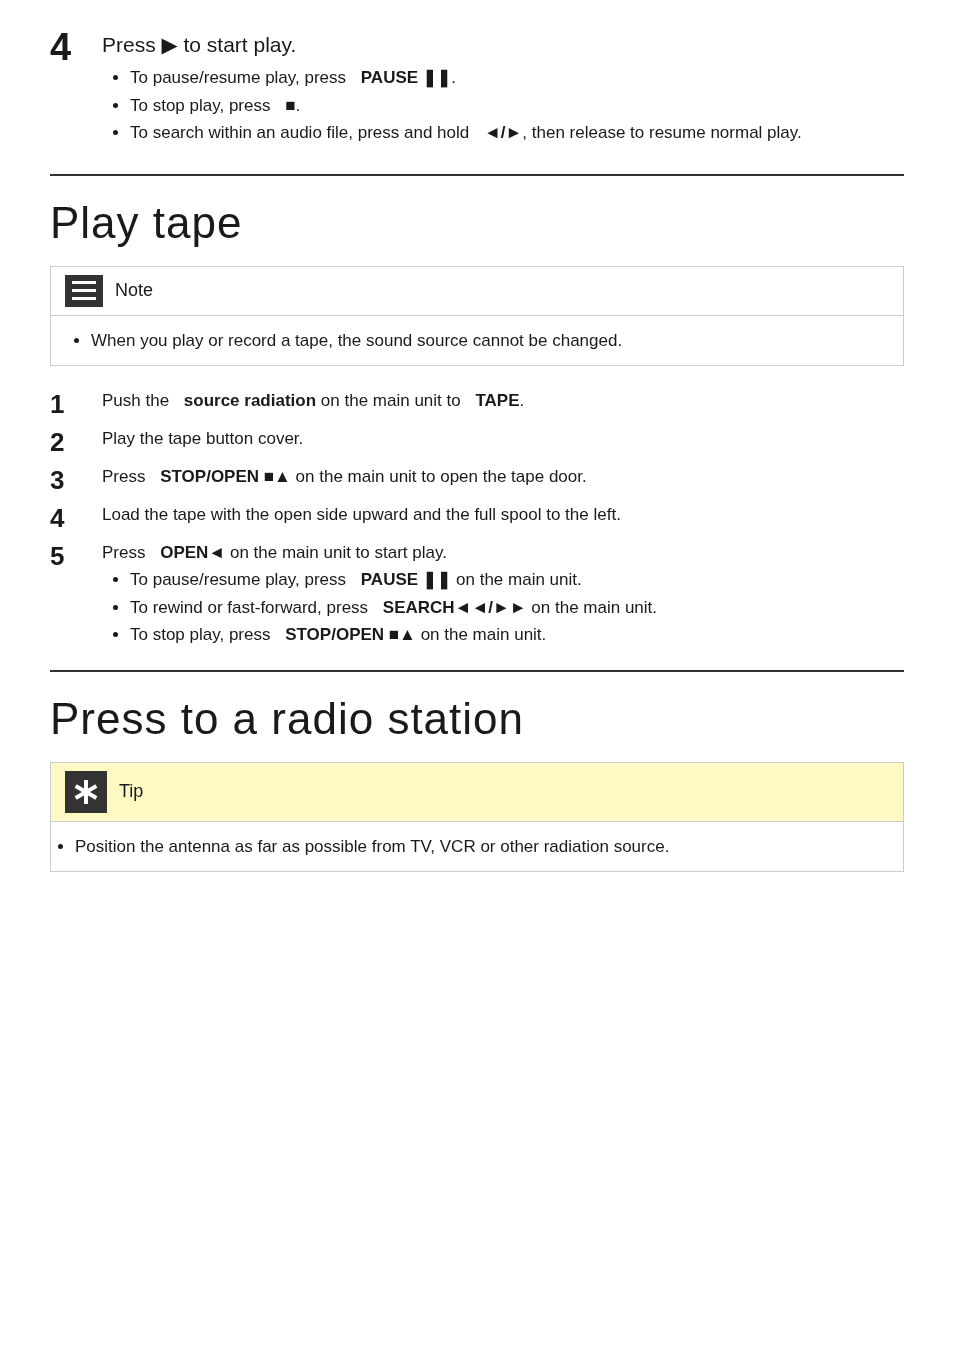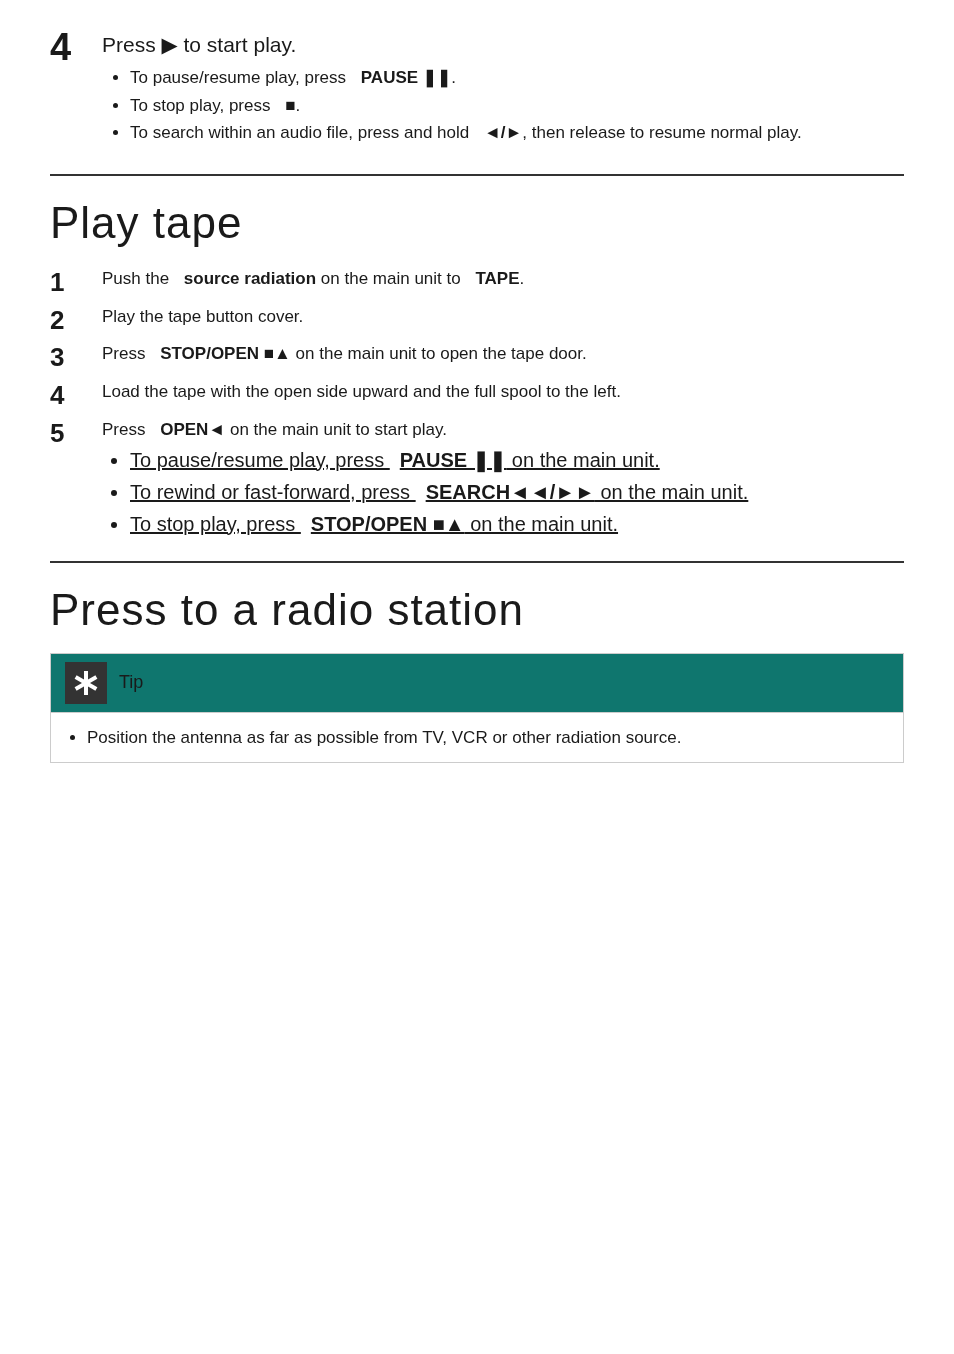--- a/index.html
+++ b/index.html
@@ -125,21 +125,21 @@
     
     .tip-box {
       border: 1.5px solid #ccc;
       margin-bottom: 22px;
     }
 
     .tip-header {
       display: flex;
       align-items: center;
       padding: 8px 14px;
-      background: #0f766e;
+      background: #fef9c3;
       border-bottom: 1px solid #ccc;
     }
 
     .tip-icon {
       width: 42px;
       height: 42px;
       background: #333;
       display: flex;
       justify-content: center;
       align-items: center;
@@ -156,21 +156,21 @@
       font-size: 18px;
       font-weight: normal;
     }
 
     .tip-body {
       padding: 12px 18px 12px 18px;
     }
 
     .tip-body ul {
       list-style: disc;
-      margin-left: 18px;
+      margin-left: 6px;
     }
 
     .tip-body ul li {
       font-size: 17px;
       line-height: 1.5;
     }
 
     
     .steps-section {
       margin-bottom: 10px;
@@ -195,24 +195,23 @@
       flex: 1;
     }
 
     .sub-bullets {
       list-style: disc;
       margin-left: 28px;
       margin-top: 2px;
     }
 
     .sub-bullets li {
-      font-size: 20px;
+      font-size: 17px;
       line-height: 1.5;
       margin-bottom: 2px;
-      text-decoration: underline;
     }
 
     hr.section-divider {
       border: none;
       border-top: 2.5px solid #333;
       margin: 20px 0 22px 0;
     }
   </style>
 </head>
 <body>
@@ -231,20 +230,35 @@
           <li>To stop play, press <span class="bold">■</span>.</li>
           <li>To search within an audio file, press and hold <span class="bold">◄/►</span>, then release to resume normal play.</li>
         </ul>
       </div>
     </div>
   </div>
 
   <div class="section">
     <h1 class="section-title">Play tape</h1>
 
+    <div class="note-box">
+      <div class="note-header">
+        <div class="note-icon">
+          <div class="line"></div>
+          <div class="line"></div>
+          <div class="line"></div>
+        </div>
+        <span class="note-label">Note</span>
+      </div>
+      <div class="note-body">
+        <ul>
+          <li>When you play or record a tape, the sound source cannot be changed.</li>
+        </ul>
+      </div>
+    </div>
 
     <div class="steps-section">
 
       <div class="step-item">
         <div class="step-num">1</div>
         <div class="step-text">
           Push the <span class="bold">source radiation</span> on the main unit to <span class="bold">TAPE</span>.
         </div>
       </div>
 

